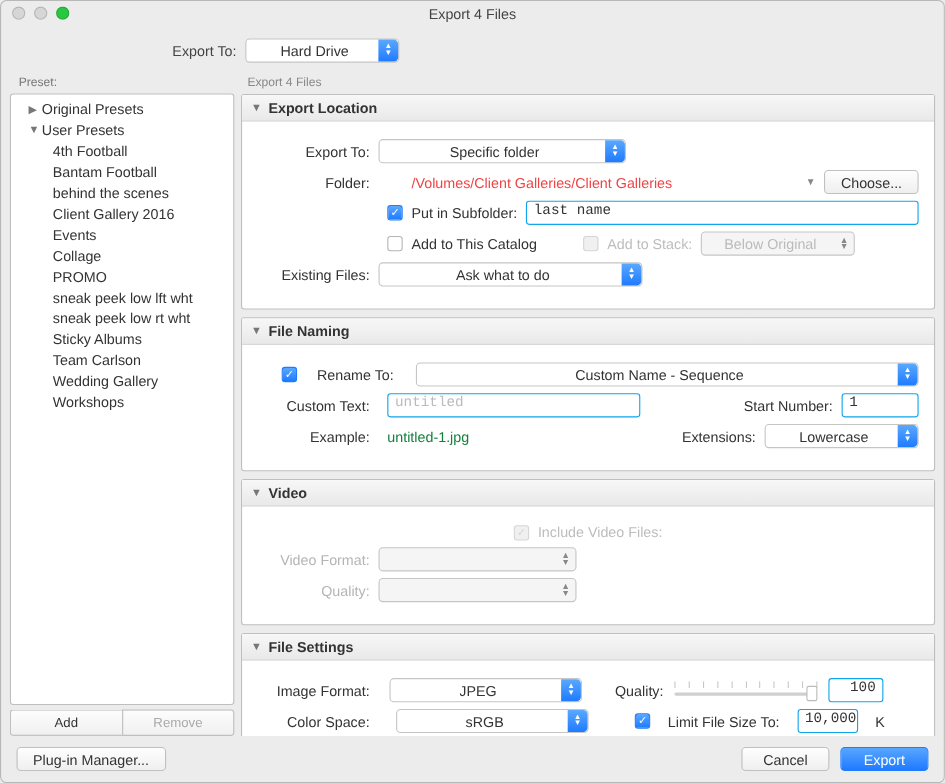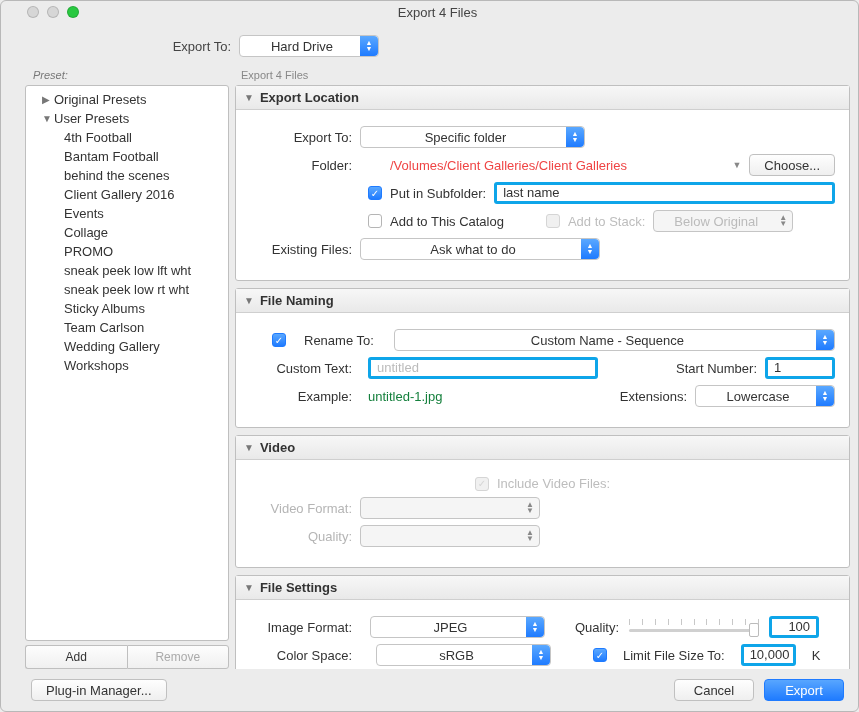--- a/index.html
+++ b/index.html
@@ -1,38 +1,38 @@
 <!DOCTYPE html>
 <html><head>
 <meta charset="utf-8">
 <style>
 * { box-sizing: border-box; margin: 0; padding: 0; font-family: -apple-system, "Helvetica Neue", Arial, sans-serif; }
 body { background: #ececec; width: 859px; height: 712px; overflow: hidden; font-size: 13px; color: #333; }
 
-.window { width: 859px; height: 712px; background: #ececec; border: 1px solid #b8b8b8; border-radius: 6px; display: flex; flex-direction: column; padding-left: 16px; }
+.window { width: 859px; height: 712px; background: #ececec; border: 1px solid #b8b8b8; border-radius: 6px; display: flex; flex-direction: column; }
 
 
 .titlebar { height: 22px; display: flex; align-items: center; position: relative; border-bottom: 0; }
 .traffic { display: flex; gap: 8px; padding-left: 10px; }
 .tl { width: 12px; height: 12px; border-radius: 50%; border: 0.5px solid rgba(0,0,0,0.15); }
 .tl.red { background: #ff5f57; } .tl.red.dim { background: #d6d6d6; }
 .tl.yellow { background: #febc2e; } .tl.yellow.dim { background: #d6d6d6; }
 .tl.green { background: #28c840; }
 .title { position: absolute; left: 0; right: 0; text-align: center; font-size: 13px; color: #444; pointer-events: none; }
 
 
 .exportto-row { display: flex; align-items: center; padding: 12px 0 10px 0; }
 .exportto-row .lbl { width: 222px; text-align: right; padding-right: 8px; font-size: 13px; color: #444; }
 
 
 .body { flex: 1; display: flex; padding: 0 8px; gap: 6px; min-height: 0; }
 .col-left { width: 204px; display: flex; flex-direction: column; }
 .col-right { flex: 1; display: flex; flex-direction: column; min-width: 0; }
 
-.small-label { font-size: 11px; color: #777; padding: 2px 4px 4px 8px; font-style: italic; }
+.small-label { font-size: 11px; color: #777; padding: 2px 4px 4px 8px; }
 .preset-list { flex: 1; background: #fff; border: 1px solid #bfbfbf; border-radius: 3px; overflow: auto; padding: 4px 0; }
 .tree-row { display: flex; align-items: center; padding: 2px 8px; font-size: 13px; color: #333; cursor: default; white-space: nowrap; }
 .tree-row .disc { width: 12px; color: #777; font-size: 10px; display: inline-block; }
 .tree-row.child { padding-left: 38px; }
 
 .addremove { display: flex; margin-top: 4px; }
 .addremove .btn { flex: 1; text-align: center; padding: 4px 0; font-size: 12px; border: 1px solid #bfbfbf; background: linear-gradient(#fdfdfd,#f0f0f0); }
 .addremove .btn:first-child { border-right: none; border-radius: 3px 0 0 3px; }
 .addremove .btn:last-child { border-radius: 0 3px 3px 0; color: #aaa; }
 
@@ -50,21 +50,21 @@
 .row .lbl.disabled { color: #b5b5b5; }
 
 
 .select { position: relative; display: inline-flex; align-items: center; background: #fff; border: 1px solid #c5c5c5; border-radius: 4px; height: 22px; padding: 0 22px 0 8px; font-size: 13px; color: #333; min-width: 140px; justify-content: center; }
 .select .val { white-space: nowrap; overflow: hidden; }
 .select .cap { position: absolute; right: 0; top: 0; width: 18px; height: 100%; border-radius: 0 4px 4px 0; display: flex; flex-direction: column; align-items: center; justify-content: center; font-size: 7px; line-height: 6px; color: #fff; background: linear-gradient(#5aa8ff,#1f7bff); }
 .select.disabled { background: #f5f5f5; color: #bbb; }
 .select.disabled .cap { background: #e0e0e0; color: #bdbdbd; }
 .select.plain .cap { background: transparent; color: #888; font-size: 8px; }
 
-.textin { background: #fff; border: 3px solid #0ea5e9; border-radius: 3px; height: 22px; padding: 0 6px; font-size: 13px; color: #333; }
+.textin { background: #fff; border: 1px solid #0ea5e9; border-radius: 3px; height: 22px; padding: 0 6px; font-size: 13px; color: #333; font-family: Liberation Mono, monospace; }
 .textin.ph { color: #bbb; }
 
 .checkbox { width: 14px; height: 14px; border: 1px solid #b5b5b5; border-radius: 3px; display: inline-flex; align-items: center; justify-content: center; background: #fff; font-size: 10px; color: #fff; }
 .checkbox.checked { background: linear-gradient(#5aa8ff,#1f7bff); border-color: #1f7bff; }
 .checkbox.disabled { background: #f0f0f0; border-color: #d5d5d5; color: #d5d5d5; }
 
 .btn-std { display: inline-flex; align-items: center; justify-content: center; height: 22px; padding: 0 14px; border: 1px solid #c0c0c0; border-radius: 4px; background: linear-gradient(#fefefe,#efefef); font-size: 13px; color: #333; }
 .btn-primary { background: linear-gradient(#58a6ff,#1f7bff); border-color: #1f7bff; color: #fff; }
 
 .example { color: #15803d; font-size: 13px; }

